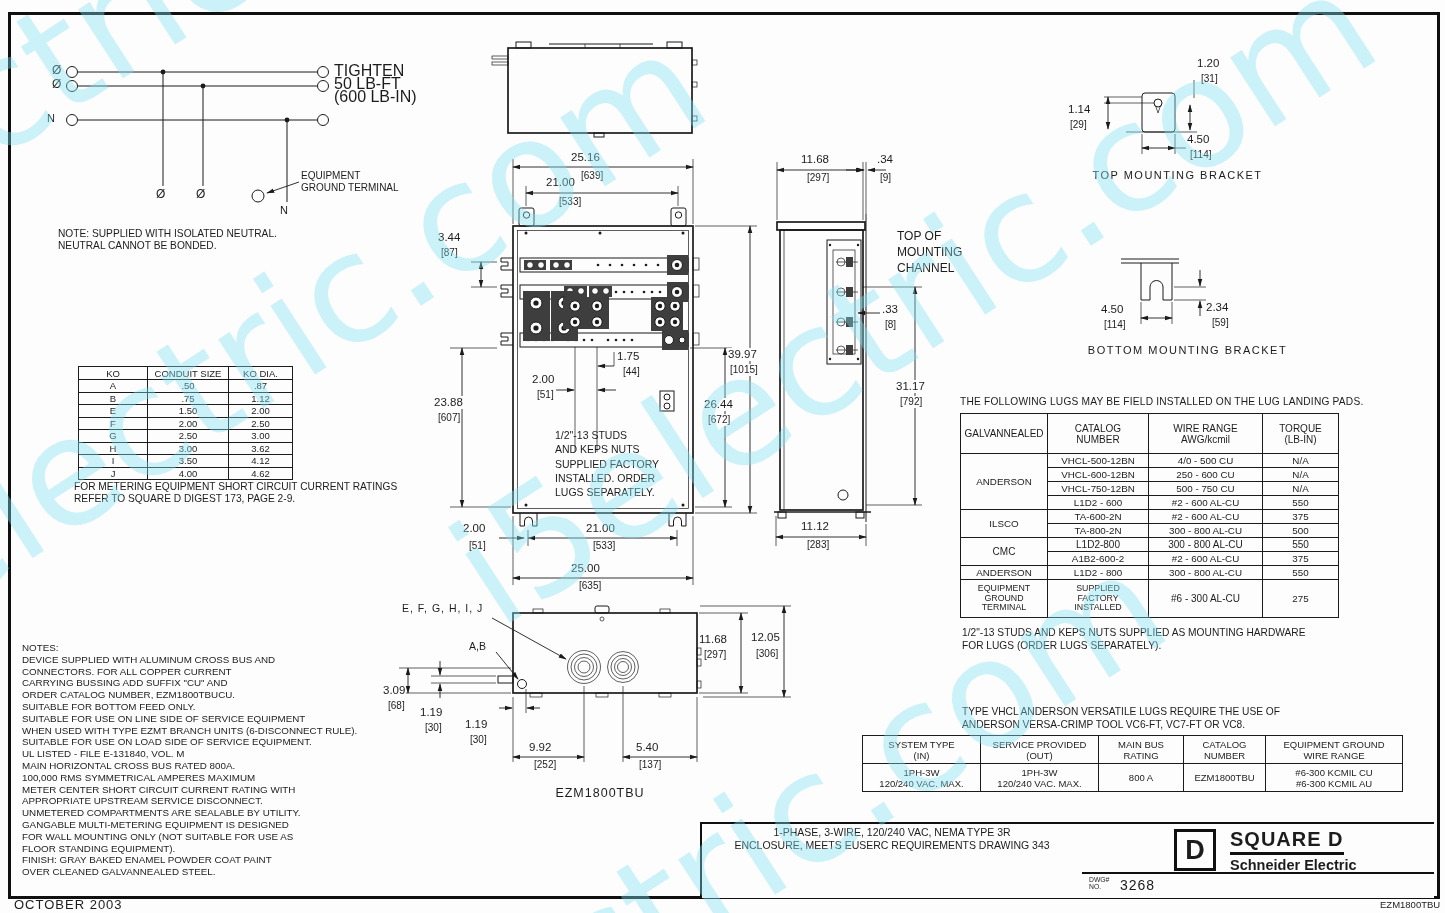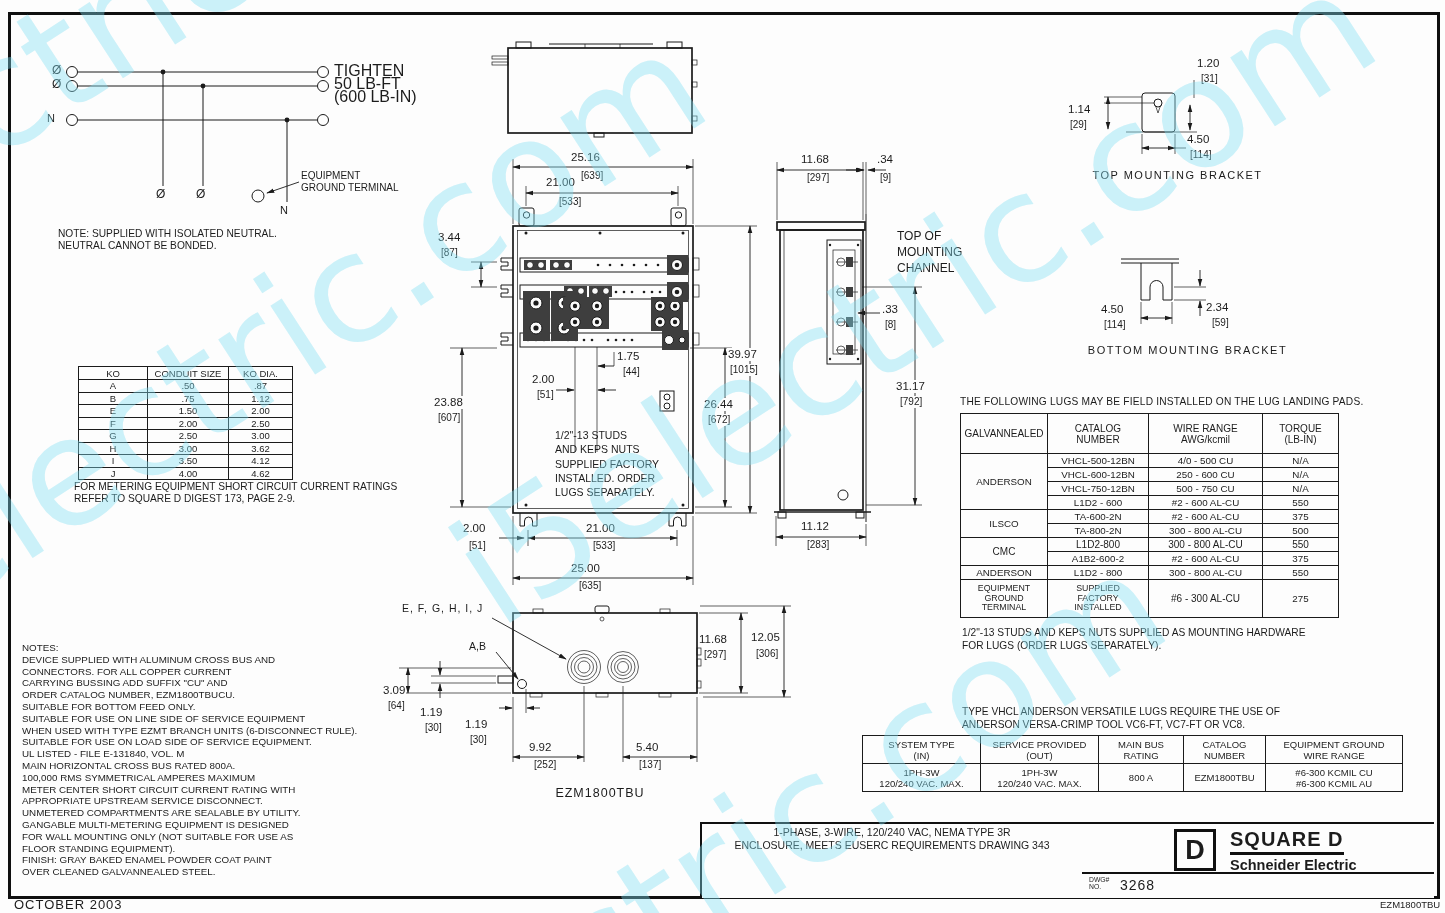--- a/index.html
+++ b/index.html
@@ -573,21 +573,21 @@
   </tbody>
     </table>
   <div class="t pre" style="left:962px;top:627px;font-size:10.2px;line-height:12.8px">1/2"-13 STUDS AND KEPS NUTS SUPPLIED AS MOUNTING HARDWARE
 FOR LUGS (ORDER LUGS SEPARATELY).</div>
   <div class="t pre" style="left:962px;top:706px;font-size:10.2px;line-height:12.8px">TYPE VHCL ANDERSON VERSATILE LUGS REQUIRE THE USE OF
 ANDERSON VERSA-CRIMP TOOL VC6-FT, VC7-FT OR VC8.</div>
 
   <div class="t" style="left:402px;top:602px;font-size:10.5px;letter-spacing:1px">E, F, G, H, I, J</div>
   <div class="t" style="left:469px;top:640px;font-size:10.5px">A,B</div>
   <div class="t dim" style="left:382px;top:684px">3.09</div>
-  <div class="t mm" style="left:387px;top:700px">[64]</div>
+  <div class="t mm" style="left:387px;top:700px">[68]</div>
   <div class="t dim" style="left:419px;top:706px">1.19</div>
   <div class="t mm" style="left:424px;top:722px">[30]</div>
   <div class="t dim" style="left:464px;top:718px">1.19</div>
   <div class="t mm" style="left:469px;top:734px">[30]</div>
   <div class="t dim" style="left:528px;top:741px">9.92</div>
   <div class="t mm" style="left:533px;top:759px">[252]</div>
   <div class="t dim" style="left:635px;top:741px">5.40</div>
   <div class="t mm" style="left:638px;top:759px">[137]</div>
   <div class="t dim" style="left:698px;top:633px">11.68</div>
   <div class="t mm" style="left:703px;top:649px">[297]</div>

